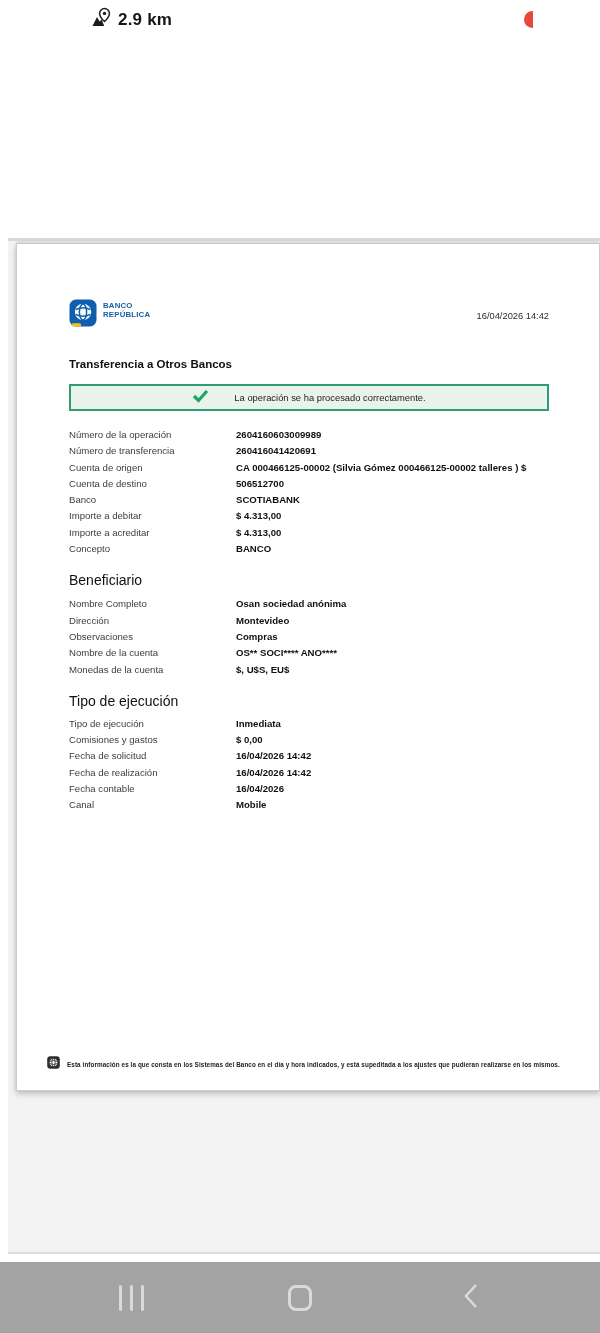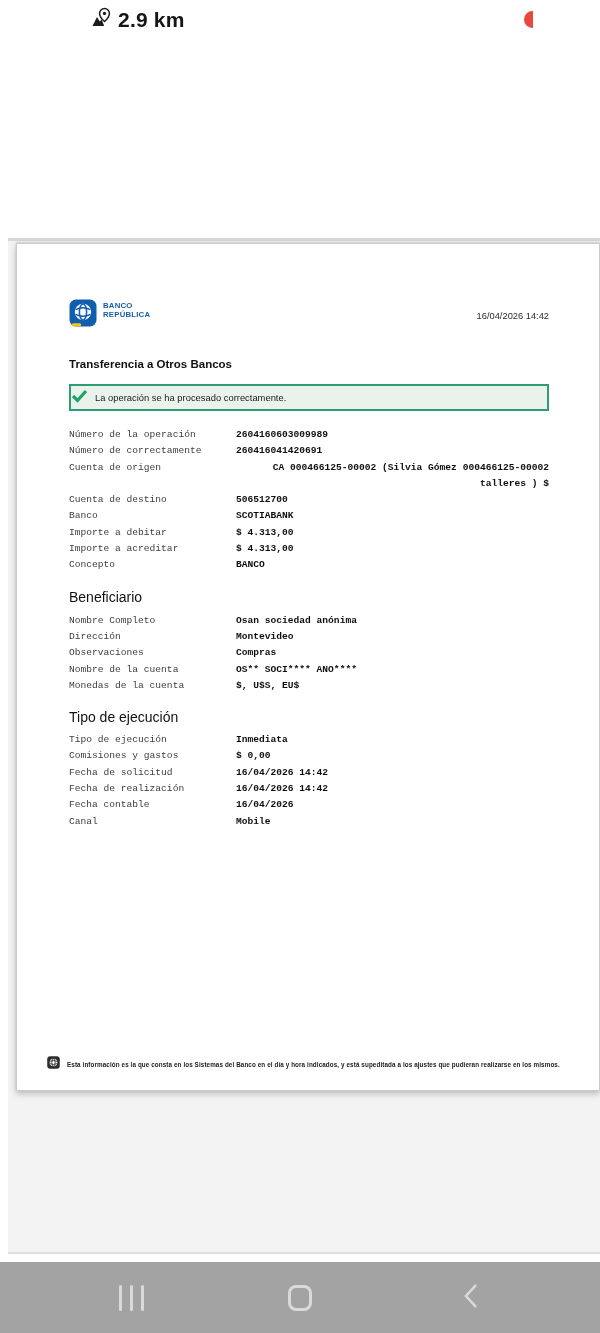--- a/index.html
+++ b/index.html
@@ -8,21 +8,21 @@
     position:relative; width:600px; height:1333px; overflow:hidden;
     background:#ffffff; font-family:"Liberation Sans", sans-serif;
     -webkit-font-smoothing:antialiased;
   }
 
   
   .status-chip {
     position:absolute; left:90px; top:6px; display:flex; align-items:center; gap:5px;
   }
   .status-chip .dist {
-    font-size:21px; font-weight:600; color:#161616; letter-spacing:0.2px;
+    font-size:17px; font-weight:600; color:#161616; letter-spacing:0.2px;
   }
   .red-half-disc {
     position:absolute; left:524px; top:11px; width:9px; height:17px;
     background:#e8473c; border-radius:10px 0 0 10px;
   }
 
   
   .viewer {
     position:absolute; left:8px; top:238px; width:600px; height:1016px;
     background:#f3f3f3; border-top:3px solid #d7d7d7; border-bottom:2px solid #dedede;
@@ -39,26 +39,26 @@
   .logo-text div {
     font-size:7.8px; font-weight:bold; color:#1460a8; line-height:8.6px; letter-spacing:0.2px;
   }
   .doc-datetime {
     margin-left:auto; margin-top:12px; font-size:9.3px; color:#2a2a2a;
   }
   .doc-title { margin-top:27px; font-size:11.5px; font-weight:bold; color:#111; }
 
   .alert {
     margin-top:14px; height:27px; border:2px solid #2e9d74; background:#eaf2ec;
-    display:flex; align-items:center; justify-content:flex-start; gap:7px;
+    display:flex; align-items:center; justify-content:center; gap:25px;
   }
   .alert .msg { font-size:9.4px; color:#222; }
 
   .rows { margin-top:16px; }
-  .row { display:flex; line-height:16.3px;font-family:Liberation Mono, monospace; }
+  .row { display:flex; line-height:16.3px; }
   .row .lbl { width:167px; flex:0 0 167px; font-size:9.6px; color:#3d3d3d; }
   .row .val { font-size:9.6px; font-weight:bold; color:#101010;text-align:right; }
 
   .section-title { margin:15px 0 7px 0; font-size:14px; font-weight:normal; color:#111; }
 
   .page-footer {
     position:absolute; left:30px; right:24px; bottom:17px;
     display:flex; align-items:center; gap:7px;
   }
   .page-footer .note { font-size:6.3px; font-weight:bold; color:#222; letter-spacing:0.1px; }
@@ -125,21 +125,21 @@
         </span>
         <span class="msg">La operación se ha procesado correctamente.</span>
       </div>
 
       <div class="rows">
         <div class="row">
           <span class="lbl">Número de la operación</span>
           <span class="val">2604160603009989</span>
         </div>
         <div class="row">
-          <span class="lbl">Número de correctamente</span>
+          <span class="lbl">Número de transferencia</span>
           <span class="val">260416041420691</span>
         </div>
         <div class="row">
           <span class="lbl">Cuenta de origen</span>
           <span class="val">CA 000466125-00002 (Silvia Gómez 000466125-00002 talleres ) $</span>
         </div>
         <div class="row">
           <span class="lbl">Cuenta de destino</span>
           <span class="val">506512700</span>
         </div>

